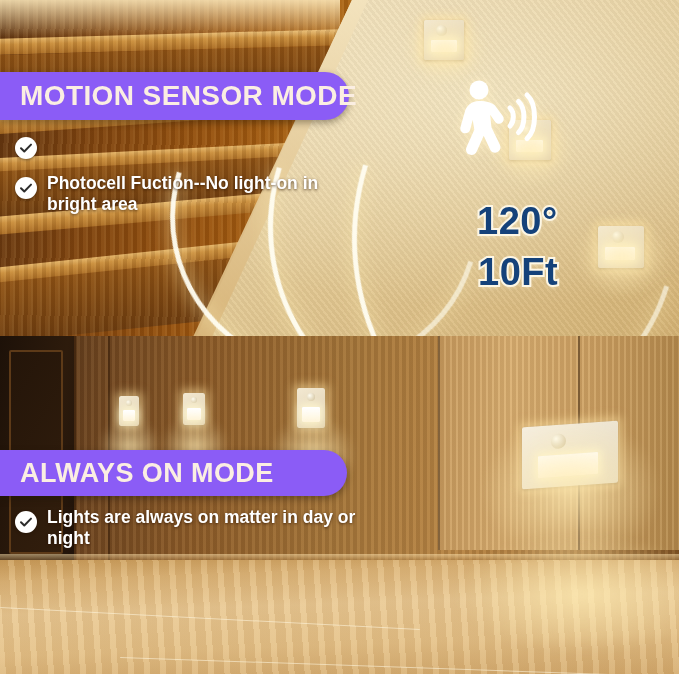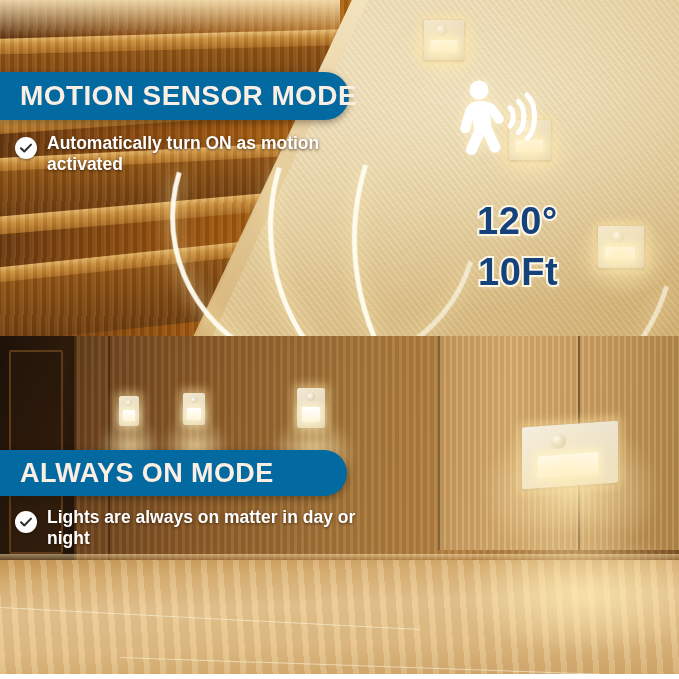--- a/index.html
+++ b/index.html
@@ -66,21 +66,21 @@
   .hall-floor{position:absolute;left:0;top:224px;width:679px;height:114px;
     background:linear-gradient(178deg,#c89a58 0%,#dcb478 16%,#e8c792 40%,#e3bf86 70%,#d2a86c 100%);}
   .hall-floor:after{content:"";position:absolute;inset:0;
     background:repeating-linear-gradient(86deg,rgba(255,240,205,.16) 0 6px,rgba(120,78,28,.08) 6px 16px);}
   .floor-seam{position:absolute;height:1px;background:rgba(255,248,225,.55);}
   .baseboard{position:absolute;left:0;top:218px;width:679px;height:8px;
     background:linear-gradient(180deg,rgba(255,228,175,.55),rgba(140,90,30,.35));}
 
   
   .badge{position:absolute;left:0;display:flex;align-items:center;
-    background:#0369a1;border-top-right-radius:999px;border-bottom-right-radius:999px;
+    background:#8b5cf6;border-top-right-radius:999px;border-bottom-right-radius:999px;
     box-shadow:0 3px 7px rgba(30,20,8,.38);}
   .badge-text{color:#fbeee2;font-weight:700;letter-spacing:.4px;white-space:nowrap;}
   #badge-motion{top:72px;width:349px;height:48px;}
   #badge-motion .badge-text{font-size:28px;padding-left:20px;}
   #badge-always{top:455px;width:347px;height:46px;}
   #badge-always .badge-text{font-size:27px;padding-left:20px;}
 
   
   .bullets{position:absolute;left:0;}
   .bullet{display:flex;align-items:flex-start;margin-bottom:14px;}
@@ -170,21 +170,28 @@
       <span class="badge-text">MOTION SENSOR MODE</span>
     </div>
 
     <div class="bullets" id="bullets-motion">
       <div class="bullet">
         <span class="check">
           <svg width="14" height="14" viewBox="0 0 14 14">
               <path d="M2 7.2 L5.3 10.5 L12 3.6" stroke="#2c2c2c" stroke-width="2" fill="none" stroke-linecap="round" stroke-linejoin="round"></path>
             </svg>
         </span>
-        <span class="bullet-text">Automatically turn ON as motion activated</span>
+      </div>
+      <div class="bullet">
+        <span class="check">
+          <svg width="14" height="14" viewBox="0 0 14 14">
+              <path d="M2 7.2 L5.3 10.5 L12 3.6" stroke="#2c2c2c" stroke-width="2" fill="none" stroke-linecap="round" stroke-linejoin="round"></path>
+            </svg>
+        </span>
+        <span class="bullet-text">Photocell Fuction--No light-on in bright area</span>
       </div>
     </div>
   </div>
 
   <div class="panel" id="panel-always">
     <div class="hall-scene">
       <div class="hall-wall"></div>
       <div class="dark-door">
         <div class="panel-inset"></div>
       </div>

